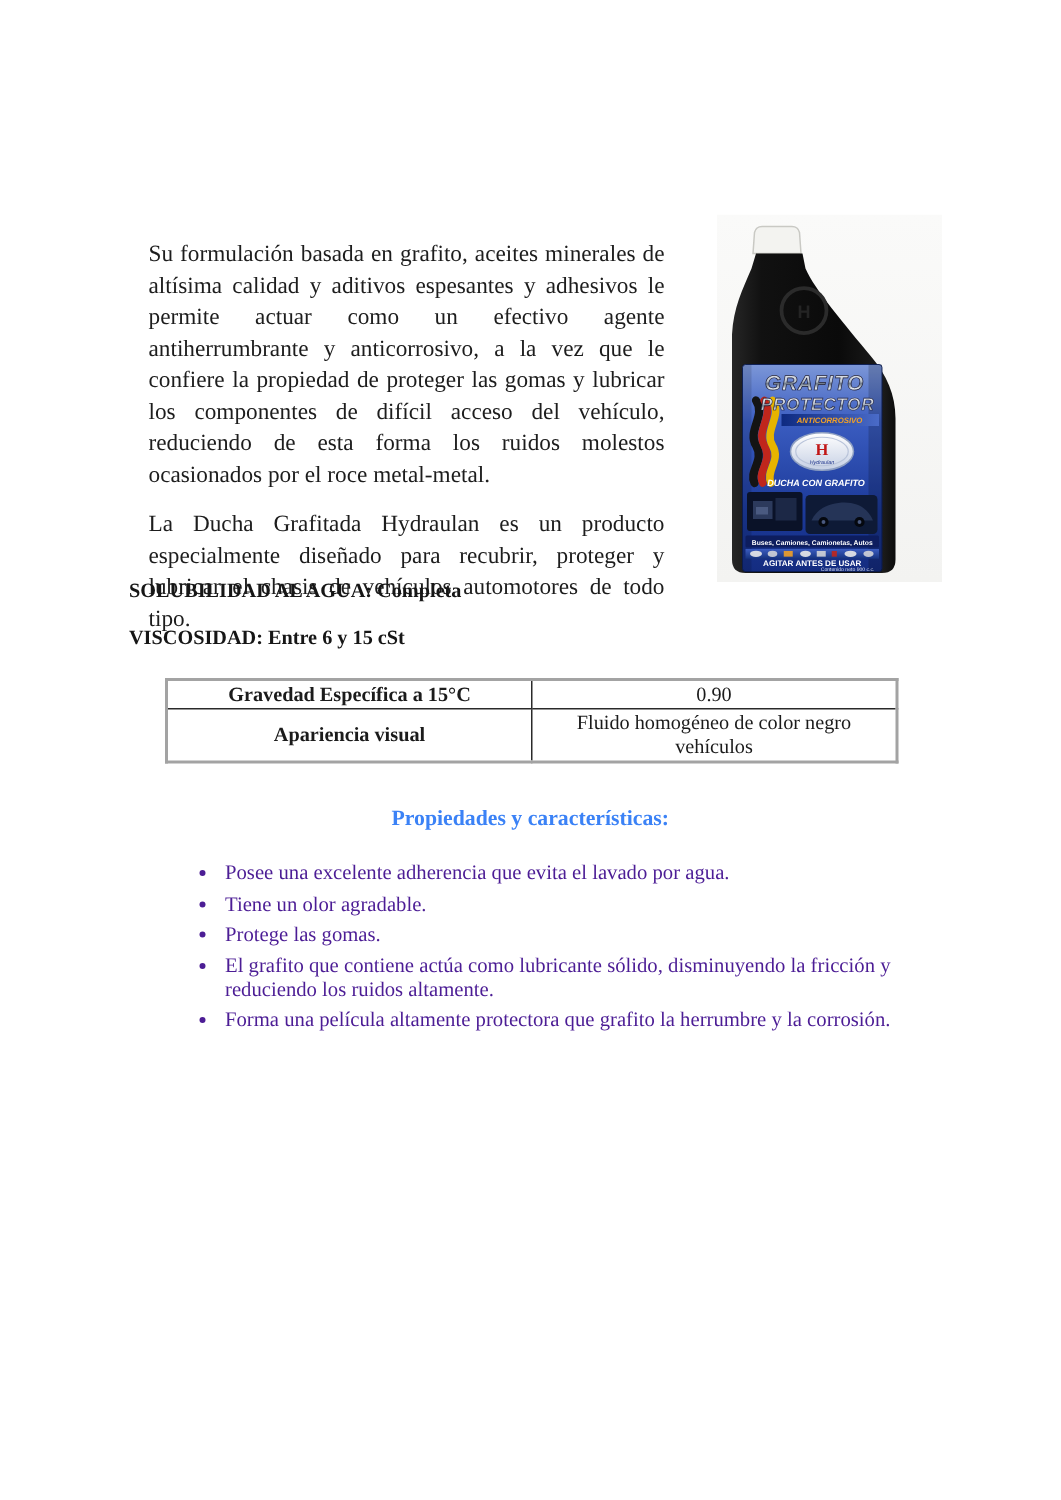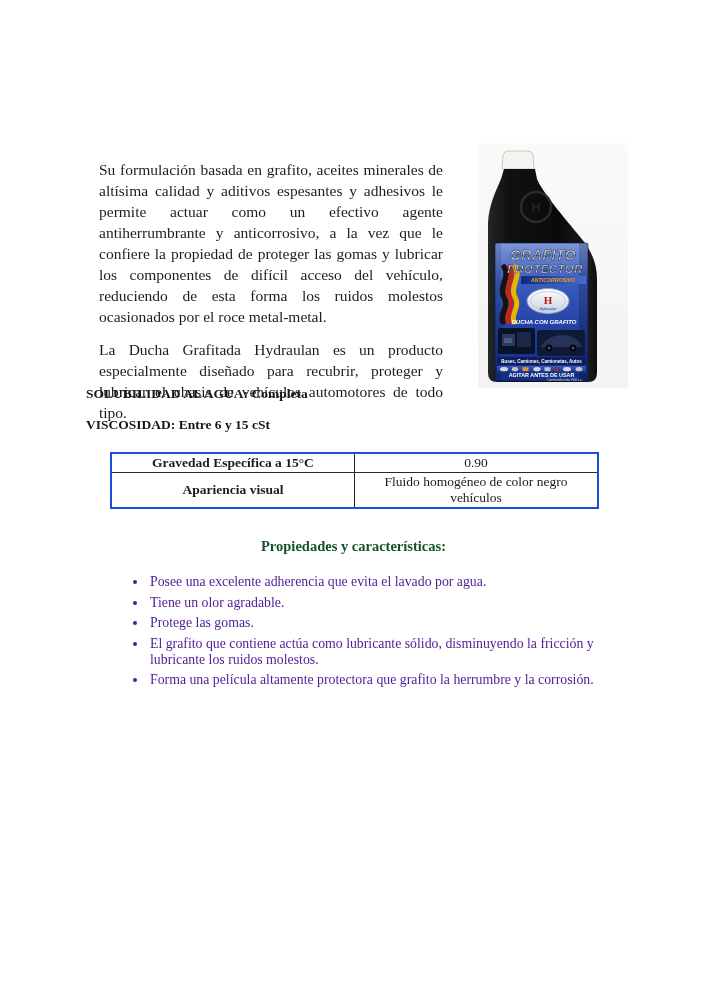--- a/index.html
+++ b/index.html
@@ -18,30 +18,30 @@
     color:#1d1d1d;
   }
   .product-photo{
     position:absolute;top:143px;left:478px;width:150px;height:245px;margin:0;
   }
   .specs{position:absolute;top:386px;left:86px;width:400px;}
   .specs p{margin:0 0 15px 0;font-size:13.5px;font-weight:bold;color:#161616;}
   .spec-table{
     position:absolute;top:452px;left:110px;width:489px;
     border-collapse:collapse;font-size:13.5px;color:#1b1b1b;
-    border:2px solid #1d4ed8;
+    border:2px solid #a3a3a3;
   }
   .spec-table td{
     border:1px solid #2a2a2a;text-align:center;padding:1px 4px;height:15px;
     width:50%;
   }
   .spec-table td.lbl{font-weight:bold;}
   .props-heading{
     position:absolute;top:538px;left:0;width:707px;margin:0;
-    font-size:14.5px;font-weight:bold;text-align:center;color:#14532d;
+    font-size:14.5px;font-weight:bold;text-align:center;color:#3b82f6;
   }
   .props-list{
     position:absolute;top:574px;left:130px;width:487px;margin:0;padding:0 0 0 18px;
     list-style-type:disc;
   }
   .props-list li{
     font-size:13.8px;line-height:16px;margin:0 0 4.5px 0;color:#4c1d95;
     padding-left:2px;
     font-family:Liberation Serif, serif;
   }
@@ -182,17 +182,17 @@
       </tr>
     </tbody>
   </table>
 
   <h2 class="props-heading">Propiedades y características:</h2>
 
   <ul class="props-list">
     <li>Posee una excelente adherencia que evita el lavado por agua.</li>
     <li>Tiene un olor agradable.</li>
     <li>Protege las gomas.</li>
-    <li>El grafito que contiene actúa como lubricante sólido, disminuyendo la fricción y lubricante los ruidos molestos.</li>
+    <li>El grafito que contiene actúa como lubricante sólido, disminuyendo la fricción y reduciendo los ruidos altamente.</li>
     <li>Forma una película altamente protectora que grafito la herrumbre y la corrosión.</li>
   </ul>
 
 </div>
 
 </body></html>

